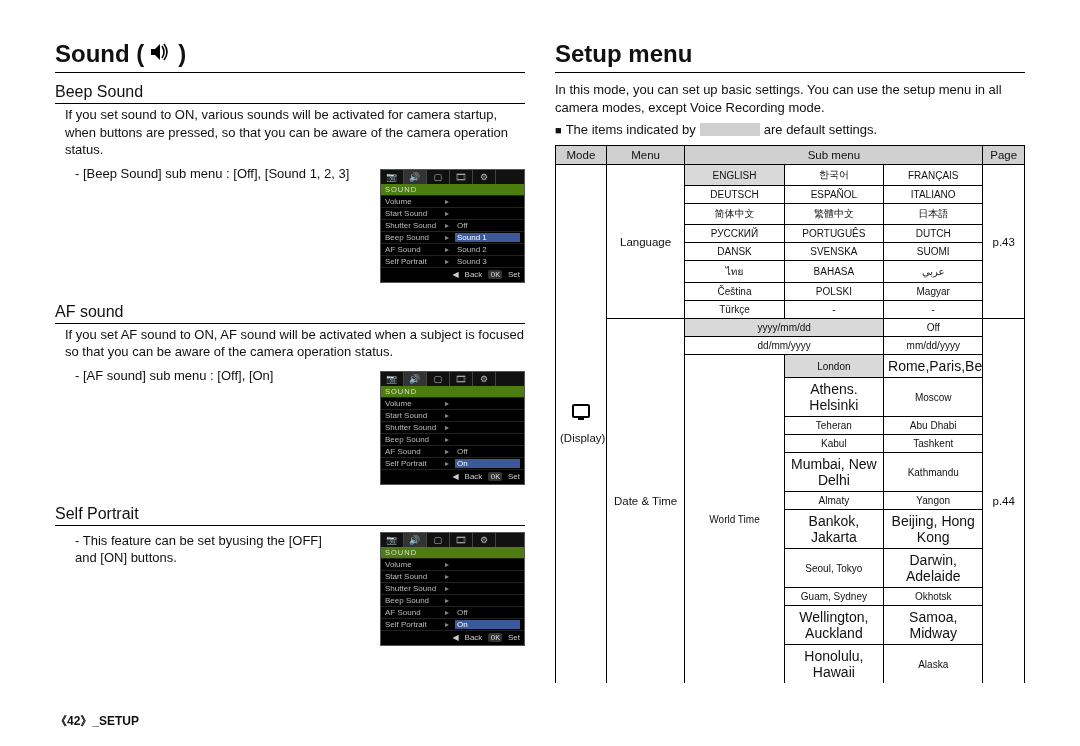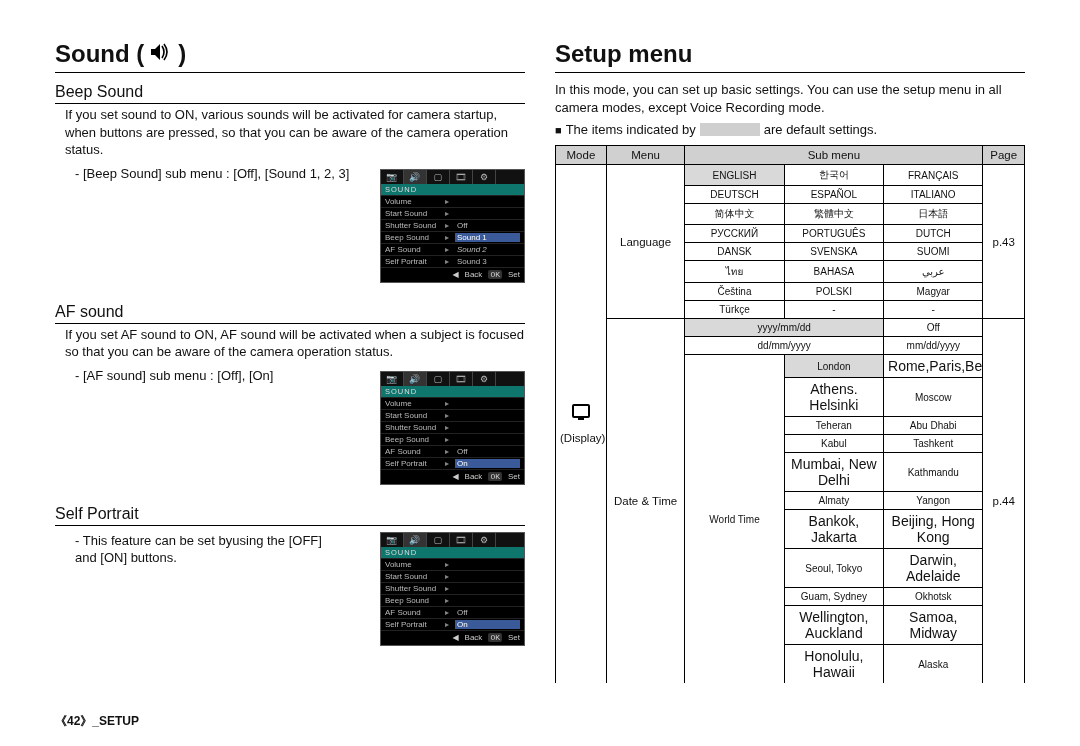--- a/index.html
+++ b/index.html
@@ -80,21 +80,21 @@
     display: flex;
     align-items: center;
     justify-content: center;
     font-size: 9px;
   }
   .lcd .tabs span.active {
     background: #333;
     color: #fff;
   }
   .lcd .group {
-    background: #0f766e;
+    background: #4d7c0f;
     color:#ddd;
     font-size: 7.5px;
     padding: 1px 4px;
     letter-spacing: 1px;
   }
   .lcd .row {
     display:flex;
     align-items:center;
     padding: 0 4px;
     height: 11px;
@@ -245,21 +245,21 @@
               <span class="v" style="flex:1;padding:0 2px;">Off</span>
             </div>
             <div class="row">
               <span class="k">Beep Sound</span>
               <span class="arrow">▸</span>
               <span class="v sel" style="flex:1;padding:0 2px;">Sound 1</span>
             </div>
             <div class="row">
               <span class="k">AF Sound</span>
               <span class="arrow">▸</span>
-              <span class="v" style="flex:1;padding:0 2px;font-style:italic;">Sound 2</span>
+              <span class="v" style="flex:1;padding:0 2px;">Sound 2</span>
             </div>
             <div class="row">
               <span class="k">Self Portrait</span>
               <span class="arrow">▸</span>
               <span class="v" style="flex:1;padding:0 2px;">Sound 3</span>
             </div>
             <div class="footer">
               <span>◀</span>
               <span>Back</span>
               <span class="btn">OK</span>

